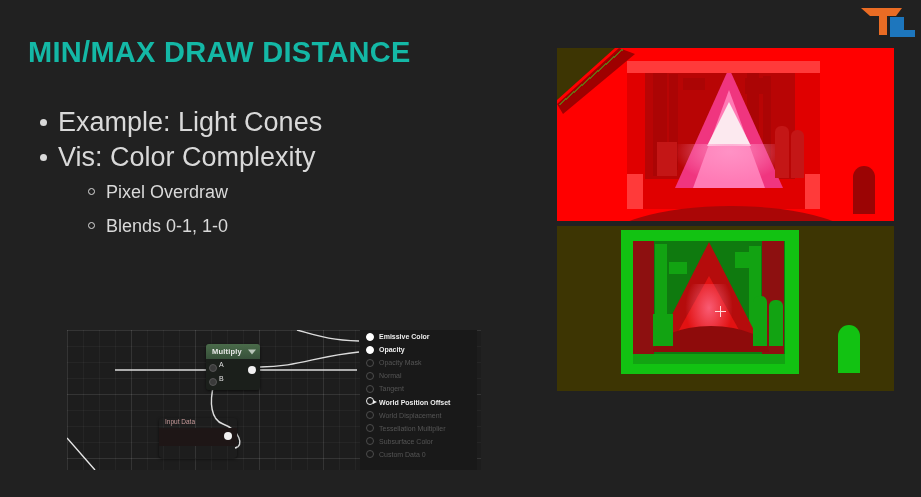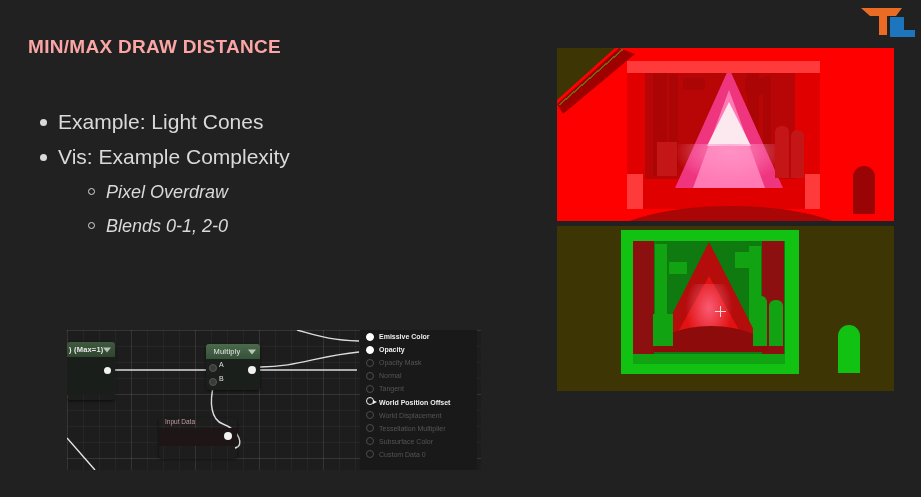--- a/index.html
+++ b/index.html
@@ -11,40 +11,40 @@
   }
   .slide{position:absolute;inset:0;background:#212121;}
 
   
   .logo{position:absolute;left:858px;top:4px;width:60px;height:34px;}
   .logo svg{display:block;}
 
   
   .title{
     position:absolute;left:28px;top:36px;
-    font-size:19px;font-weight:bold;color:#fca5a5;
+    font-size:29px;font-weight:bold;color:#14b8a6;
     letter-spacing:.3px;white-space:nowrap;
   }
 
   
   .bullets{position:absolute;left:30px;top:108px;width:480px;}
   .b-row{display:flex;align-items:flex-start;margin-bottom:7px;}
   .b-row.lvl2{margin-left:48px;margin-bottom:6px;}
   .b-mark{
     width:28px;flex:0 0 28px;color:#d9d9d9;
     font-size:20px;line-height:28px;text-align:left;
     padding-left:10px;box-sizing:border-box;
   }
   .b-row.lvl2 .b-mark{font-size:14px;line-height:28px;}
   .dot{display:inline-block;width:7px;height:7px;border-radius:50%;
        background:#d9d9d9;vertical-align:middle;margin-top:-3px;}
   .ring{display:inline-block;width:7px;height:7px;border-radius:50%;
        border:1.4px solid #d9d9d9;box-sizing:border-box;vertical-align:middle;margin-top:-3px;}
-  .b-text{color:#d9d9d9;font-size:21px;line-height:28px;white-space:nowrap;}
-  .b-row.lvl2 .b-text{font-size:18px;font-style:italic;}
+  .b-text{color:#d9d9d9;font-size:27px;line-height:28px;white-space:nowrap;}
+  .b-row.lvl2 .b-text{font-size:18px;}
 
   
   .vp{position:absolute;overflow:hidden;}
   .vp-top{left:557px;top:48px;width:337px;height:173px;background:#ff0000;}
   .vp-bot{left:557px;top:226px;width:337px;height:165px;background:#3d3503;}
 
   
   .t-olivecorner{position:absolute;left:0;top:0;width:62px;height:52px;background:#3d3503;
      clip-path:polygon(0 0,58px 0,0 52px);}
   .t-darkdiag{position:absolute;left:0;top:0;width:78px;height:66px;background:#9e0000;
@@ -101,21 +101,21 @@
       linear-gradient(to bottom, rgba(255,255,255,.035) 1px, transparent 1px);
     background-size:16px 16px;}
   .grid-l{background-image:
       linear-gradient(to right, rgba(255,255,255,.07) 1px, transparent 1px),
       linear-gradient(to bottom, rgba(255,255,255,.07) 1px, transparent 1px);
     background-size:64px 64px;}
   .graph-wires{position:absolute;inset:0;}
 
   .node{position:absolute;border-radius:3px;overflow:hidden;
         box-shadow:0 1px 3px rgba(0,0,0,.6);}
-  .node-hd{font-size:7.5px;font-weight:normal;color:#e8e8e8;padding:3px 16px 3px 6px;
+  .node-hd{font-size:7.5px;font-weight:bold;color:#e8e8e8;padding:3px 16px 3px 6px;
            position:relative;letter-spacing:.2px;}
   .node-sub{font-size:6.5px;color:#c79a9a;padding:0 6px 3px 6px;}
   .node-body{background:#1b1f1b;}
   .caret{position:absolute;right:4px;top:50%;transform:translateY(-50%);
          width:0;height:0;border-left:4px solid transparent;border-right:4px solid transparent;
          border-top:5px solid #cfd8cf;opacity:.85;}
 
   
   .n-clamp{left:0px;top:12px;width:48px;height:58px;}
   .n-clamp .node-hd{background:linear-gradient(to bottom,#3f5a3f,#2f452f);
@@ -166,32 +166,32 @@
 
   <div class="bullets">
 
     <div class="b-row">
       <div class="b-mark"><span class="dot"></span></div>
       <div class="b-text">Example: Light Cones</div>
     </div>
 
     <div class="b-row">
       <div class="b-mark"><span class="dot"></span></div>
-      <div class="b-text">Vis: Example Complexity</div>
+      <div class="b-text">Vis: Color Complexity</div>
     </div>
 
     <div class="b-row lvl2">
       <div class="b-mark"><span class="ring"></span></div>
       <div class="b-text">Pixel Overdraw</div>
     </div>
 
 
     <div class="b-row lvl2">
       <div class="b-mark"><span class="ring"></span></div>
-      <div class="b-text">Blends 0-1, 2-0</div>
+      <div class="b-text">Blends 0-1, 1-0</div>
     </div>
 
   </div>
 
   <div class="vp vp-top">
     <div class="t-olivecorner"></div>
     <div class="t-darkdiag"></div>
     <div class="t-goldline"></div>
 
     <div class="t-frame"></div>
@@ -251,27 +251,20 @@
     <div class="grid-l"></div>
 
     <svg class="graph-wires" width="414" height="140">
       <path d="M48,40 L290,40" stroke="#dcdcdc" stroke-width="1.4" fill="none"></path>
       <path d="M193,37 C230,37 250,26 292,22" stroke="#dcdcdc" stroke-width="1.4" fill="none"></path>
       <path d="M230,0 C252,6 262,10 292,11" stroke="#dcdcdc" stroke-width="1.4" fill="none"></path>
       <path d="M168,118 C178,116 172,100 156,94 C144,90 142,72 147,54" stroke="#dcdcdc" stroke-width="1.4" fill="none"></path>
       <path d="M0,108 L28,140" stroke="#e8e8e8" stroke-width="1.4" fill="none"></path>
     </svg>
 
-    <div class="node n-clamp">
-      <div class="node-hd">) (Max=1)<span class="caret"></span>
-      </div>
-      <div class="node-body">
-        <div class="npin fill" style="right:4px;top:10px;width:7px;height:7px;"></div>
-      </div>
-    </div>
 
     <div class="node n-mul">
       <div class="node-hd">Multiply<span class="caret"></span>
       </div>
       <div class="node-body">
         <div class="npin dim" style="left:3px;top:5px;width:6px;height:6px;"></div>
         <span class="pin-row" style="left:13px;top:2px;">A</span>
         <div class="npin dim" style="left:3px;top:19px;width:6px;height:6px;"></div>
         <span class="pin-row" style="left:13px;top:16px;">B</span>
         <div class="npin fill" style="right:4px;top:7px;width:8px;height:8px;"></div>

